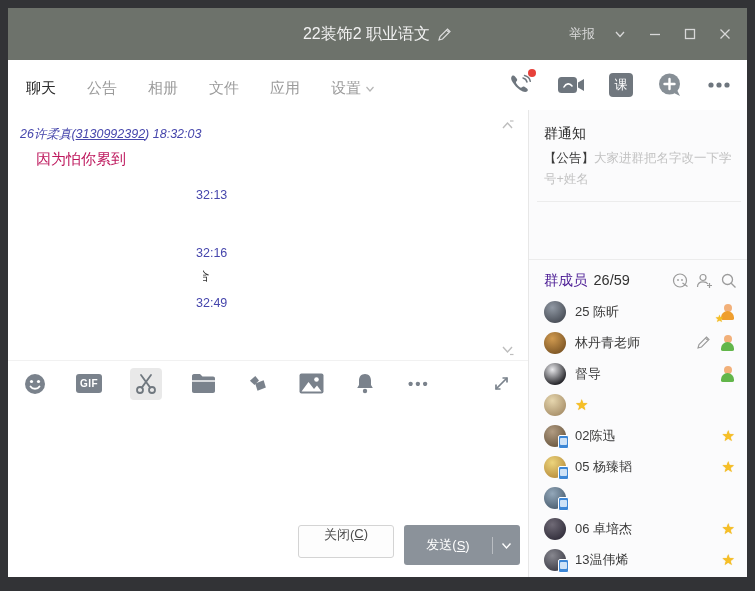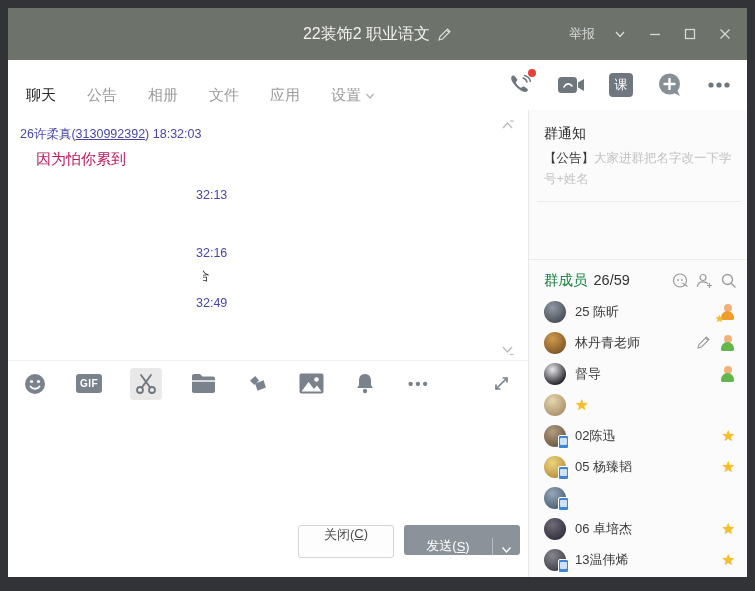--- a/index.html
+++ b/index.html
@@ -10,34 +10,34 @@
   .titlebar{position:absolute;left:0;top:0;width:739px;height:52px;background:#6d726b;overflow:hidden;}
   .tb-photo{position:absolute;left:0;top:0;width:230px;height:52px;
     background:
       radial-gradient(ellipse 58px 38px at 100px 54px,#2e2a26 0 55%,rgba(46,42,38,0) 62%),
       linear-gradient(90deg,#7f867c 0,#8b9287 52px,#79817 6px,#7b8278 110px,#9aa096 148px,#c7ccc5 176px,#c7ccc5 186px,#737a71 198px,#6f746c 230px);}
   .tb-title{position:absolute;left:230px;right:230px;top:0;height:52px;display:flex;align-items:center;justify-content:center;gap:7px;color:#f2f2f2;font-size:16px;}
   .tb-right{position:absolute;right:12px;top:0;height:52px;display:flex;align-items:center;gap:15px;color:#d8d8d8;font-size:13px;}
   .winbtn{width:20px;height:20px;display:flex;align-items:center;justify-content:center;}
 
   
-  .tabrow{position:absolute;left:0;top:52px;width:739px;height:58px;background:#fff;border-bottom:1px solid #f0f0f0;box-sizing:border-box;display:flex;align-items:center;padding-left:18px;margin-top:7px;}
+  .tabrow{position:absolute;left:0;top:52px;width:739px;height:58px;background:#fff;border-bottom:1px solid #f0f0f0;box-sizing:border-box;display:flex;align-items:center;padding-left:18px;}
   .tab{position:relative;height:100%;display:flex;align-items:center;margin-right:31px;font-size:15px;color:#9b9b9b;}
   .tab .tab-caret{display:none;margin-left:4px;}
   .tab.caret .tab-caret{display:flex;}
   .tab.active{color:#2b2b2b;}
   .tab.active::after{content:"";position:absolute;left:-3px;right:-3px;bottom:0;height:3px;background:#3c3c3c;}
   .call-icons{position:absolute;right:16px;top:52px;height:50px;display:flex;align-items:center;gap:24px;}
   .cicon{position:relative;display:flex;align-items:center;justify-content:center;}
   .red-dot{position:absolute;right:-3px;top:-3px;width:8px;height:8px;border-radius:50%;background:#e7413a;}
   .class-btn{width:24px;height:24px;border-radius:4px;background:#70777e;color:#fff;font-size:13px;display:flex;align-items:center;justify-content:center;}
 
   
   .chat{position:absolute;left:0;top:102px;width:520px;height:250px;background:#fff;}
-  .msg-meta{position:absolute;left:12px;top:16px;font-size:12.5px;color:#4646ac;white-space:nowrap;}
+  .msg-meta{position:absolute;left:12px;top:16px;font-size:12.5px;color:#4646ac;white-space:nowrap;font-style:italic;}
   .qq-link{text-decoration:underline;}
   .msg-text{position:absolute;left:28px;top:40px;font-size:15px;color:#be185d;}
   .frag{position:absolute;font-size:12.5px;color:#4646ac;}
   .frag-t1{left:188px;top:78px;}
   .frag-t2{left:188px;top:136px;}
   .frag-partial{left:189px;top:158px;color:#333;clip-path:inset(0 0 0 6px);}
   .frag-t3{left:188px;top:186px;}
   .collapse-top{position:absolute;right:13px;top:9px;}
   .collapse-bottom{position:absolute;right:13px;bottom:4px;}
 
@@ -50,35 +50,35 @@
   .tool{width:26px;height:26px;display:flex;align-items:center;justify-content:center;flex:none;}
   .tool.selected{width:32px;height:32px;background:#e9e9e9;border-radius:4px;}
   .gif-box{width:27px;height:19px;border-radius:3px;background:#7a828c;color:#fff;font-size:10px;font-weight:bold;display:flex;align-items:center;justify-content:center;letter-spacing:.5px;}
   .dots{color:#7a828c;font-size:15px;letter-spacing:2px;font-weight:bold;}
   .tb-spacer{flex:1;}
 
   .inputarea{position:absolute;left:0;top:398px;width:520px;height:171px;background:#fff;}
 
   
   .btn-close{position:absolute;left:290px;top:517px;width:96px;height:33px;background:#fdfdfd;border:1px solid #d4d4d4;border-radius:3px;box-sizing:border-box;font-size:13px;color:#4c4c4c;display:flex;align-items:flex-start;justify-content:center;}
-  .btn-send{position:absolute;left:396px;top:517px;width:116px;height:30px;background:#8b929a;border-radius:3px;color:#fff;font-size:13px;display:flex;align-items:flex-end;}
+  .btn-send{position:absolute;left:396px;top:517px;width:116px;height:40px;background:#8b929a;border-radius:3px;color:#fff;font-size:13px;display:flex;align-items:center;}
   .send-main{flex:1;display:flex;align-items:center;justify-content:center;}
   .send-div{width:1px;height:17px;background:rgba(255,255,255,.4);}
   .send-caret{width:27px;display:flex;align-items:center;justify-content:center;}
   .ukey{text-decoration:underline;}
 
   
   .sidebar{position:absolute;left:520px;top:102px;width:219px;height:467px;background:#fbfbfc;border-left:1px solid #e7e7e7;box-sizing:border-box;overflow:hidden;}
   .notice-title{position:absolute;left:15px;top:15px;font-size:14px;color:#2f2f2f;}
   .notice-body{position:absolute;left:15px;top:38px;width:192px;font-size:12.5px;line-height:21px;color:#c2c2c2;}
   .notice-tag{color:#3a3a3a;}
   .sep1{position:absolute;left:8px;right:6px;top:91px;height:1px;background:#ececec;}
   .sep2{position:absolute;left:0;right:0;top:149px;height:1px;background:#ececec;}
   .mem-head{position:absolute;left:15px;right:10px;top:157px;height:26px;display:flex;align-items:center;gap:6px;}
-  .mem-title{font-size:14.5px;color:#15803d;}
+  .mem-title{font-size:14.5px;color:#4c1d95;}
   .mem-count{font-size:14.5px;color:#333;}
   .mh-spacer{flex:1;}
   .mh-icon{width:18px;height:18px;display:flex;align-items:center;justify-content:center;}
   .mem-list{position:absolute;left:0;right:0;top:186px;bottom:0;}
   .member-row{height:31px;display:flex;align-items:center;padding:0 12px 0 15px;}
   .avatar{width:22px;height:22px;border-radius:50%;margin-right:9px;position:relative;flex:none;}
   .phone-ov{position:absolute;right:-3px;bottom:-2px;width:9px;height:12px;background:#3d87d6;border:1px solid #fff;border-radius:2px;display:none;}
   .phone-ov::after{content:"";position:absolute;left:1px;right:1px;top:2px;bottom:3px;background:#cfe3f7;border-radius:1px;}
   .member-row.mobile .phone-ov{display:block;}
   .member-name{font-size:13px;color:#3a3a3a;flex:1;white-space:nowrap;overflow:hidden;}

